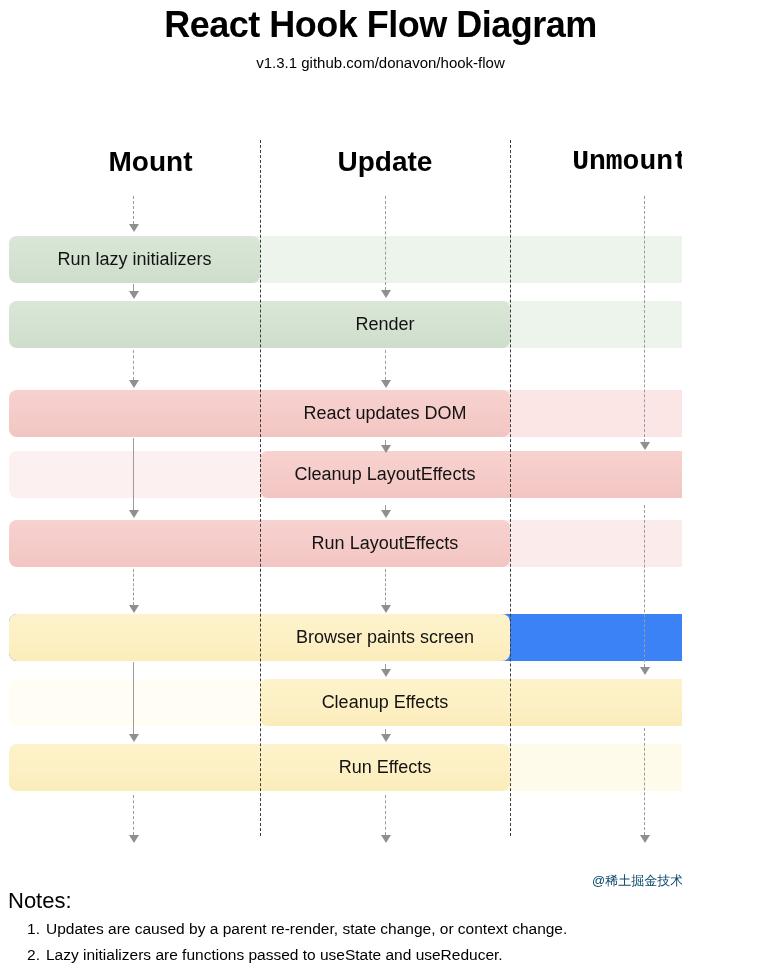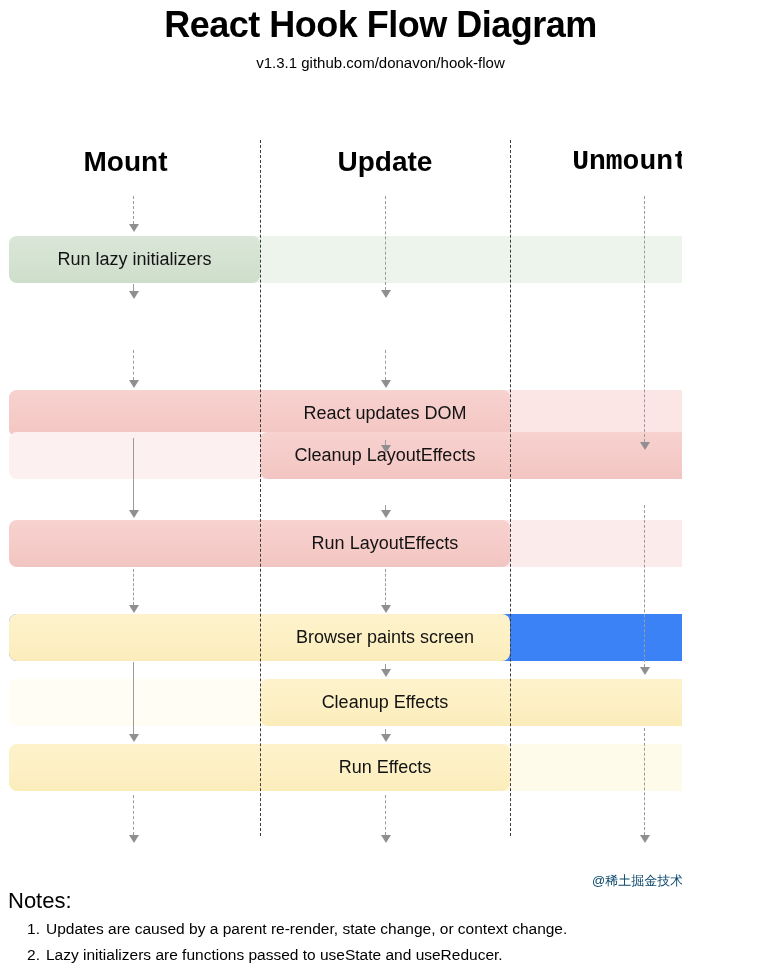--- a/index.html
+++ b/index.html
@@ -13,21 +13,21 @@
     font-size:36px; font-weight:bold; letter-spacing:-0.5px; color:#000;
   }
   .subtitle {
     position:absolute; top:54px; left:0; width:761px; text-align:center;
     font-size:15px; color:#000;
   }
   
   .col-header {
     position:absolute; top:146px; font-size:28px; font-weight:bold; text-align:center; color:#000;
   }
-  .col-header.mount   { left:0;   width:251px; }
+  .col-header.mount   { left:25px;   width:251px; }
   .col-header.update  { left:260px; width:250px; }
   .col-header.unmount { left:510px; width:242px;font-family:Liberation Mono, monospace; }
   
   .separator {
     position:absolute; top:140px; height:696px; width:0;
     border-left:1px dashed #3c3c3c; z-index:5;
   }
   .sep1 { left:260px; }
   .sep2 { left:510px; }
   
@@ -44,21 +44,21 @@
   .row-label {
     position:absolute; top:0; height:100%; z-index:3;
     display:flex; align-items:center; justify-content:center;
     font-size:18px; color:#131313; white-space:nowrap;
   }
   .lab-mount  { left:0;     width:251px; }
   .lab-update { left:251px; width:250px; }
   .r1 { top:236px; background:#edf4ec; }
   .r2 { top:301px; background:#edf4ec; }
   .r3 { top:390px; background:#fbe5e5;padding-left:37px; }
-  .r4 { top:432px; background:#fdf0f1; }
+  .r4 { top:451px; background:#fdf0f1; }
   .r5 { top:520px; background:#fcebeb; }
   .r6 { top:614px; background:#3b82f6; }
   .r7 { top:679px; background:#fffdf4; }
   .r8 { top:744px; background:#fffbeb;padding-left:43px; }
   .seg-green  { background:linear-gradient(180deg,#dae7d8 0%,#d4e2d1 55%,#cfdecb 100%); }
   .seg-red    { background:linear-gradient(180deg,#f7d2cf 0%,#f5cbc8 55%,#f2c5c2 100%); }
   .seg-yellow { background:linear-gradient(180deg,#fdf2cb 0%,#fdf0c4 55%,#fbecba 100%); }
   
   .arrow { position:absolute; width:0; z-index:4; }
   .arrow.dashed { border-left:1px dashed #9b9b9b; }
@@ -96,20 +96,24 @@
   <div class="col-header mount">Mount</div>
   <div class="col-header update">Update</div>
   <div class="col-header unmount">Unmount</div>
 
   <div class="separator sep1"></div>
   <div class="separator sep2"></div>
 
   <div class="row r1">
     <div class="seg seg-green hl-mount"></div>
     <div class="row-label lab-mount">Run lazy initializers</div>
+  </div>
+  <div class="row r2">
+    <div class="seg seg-green hl-mu"></div>
+    <div class="row-label lab-update">Render</div>
   </div>
   <div class="row r3">
     <div class="seg seg-red hl-mu"></div>
     <div class="row-label lab-update">React updates DOM</div>
   </div>
   <div class="row r4">
     <div class="seg seg-red hl-uu"></div>
     <div class="row-label lab-update">Cleanup LayoutEffects</div>
   </div>
   <div class="row r5">

